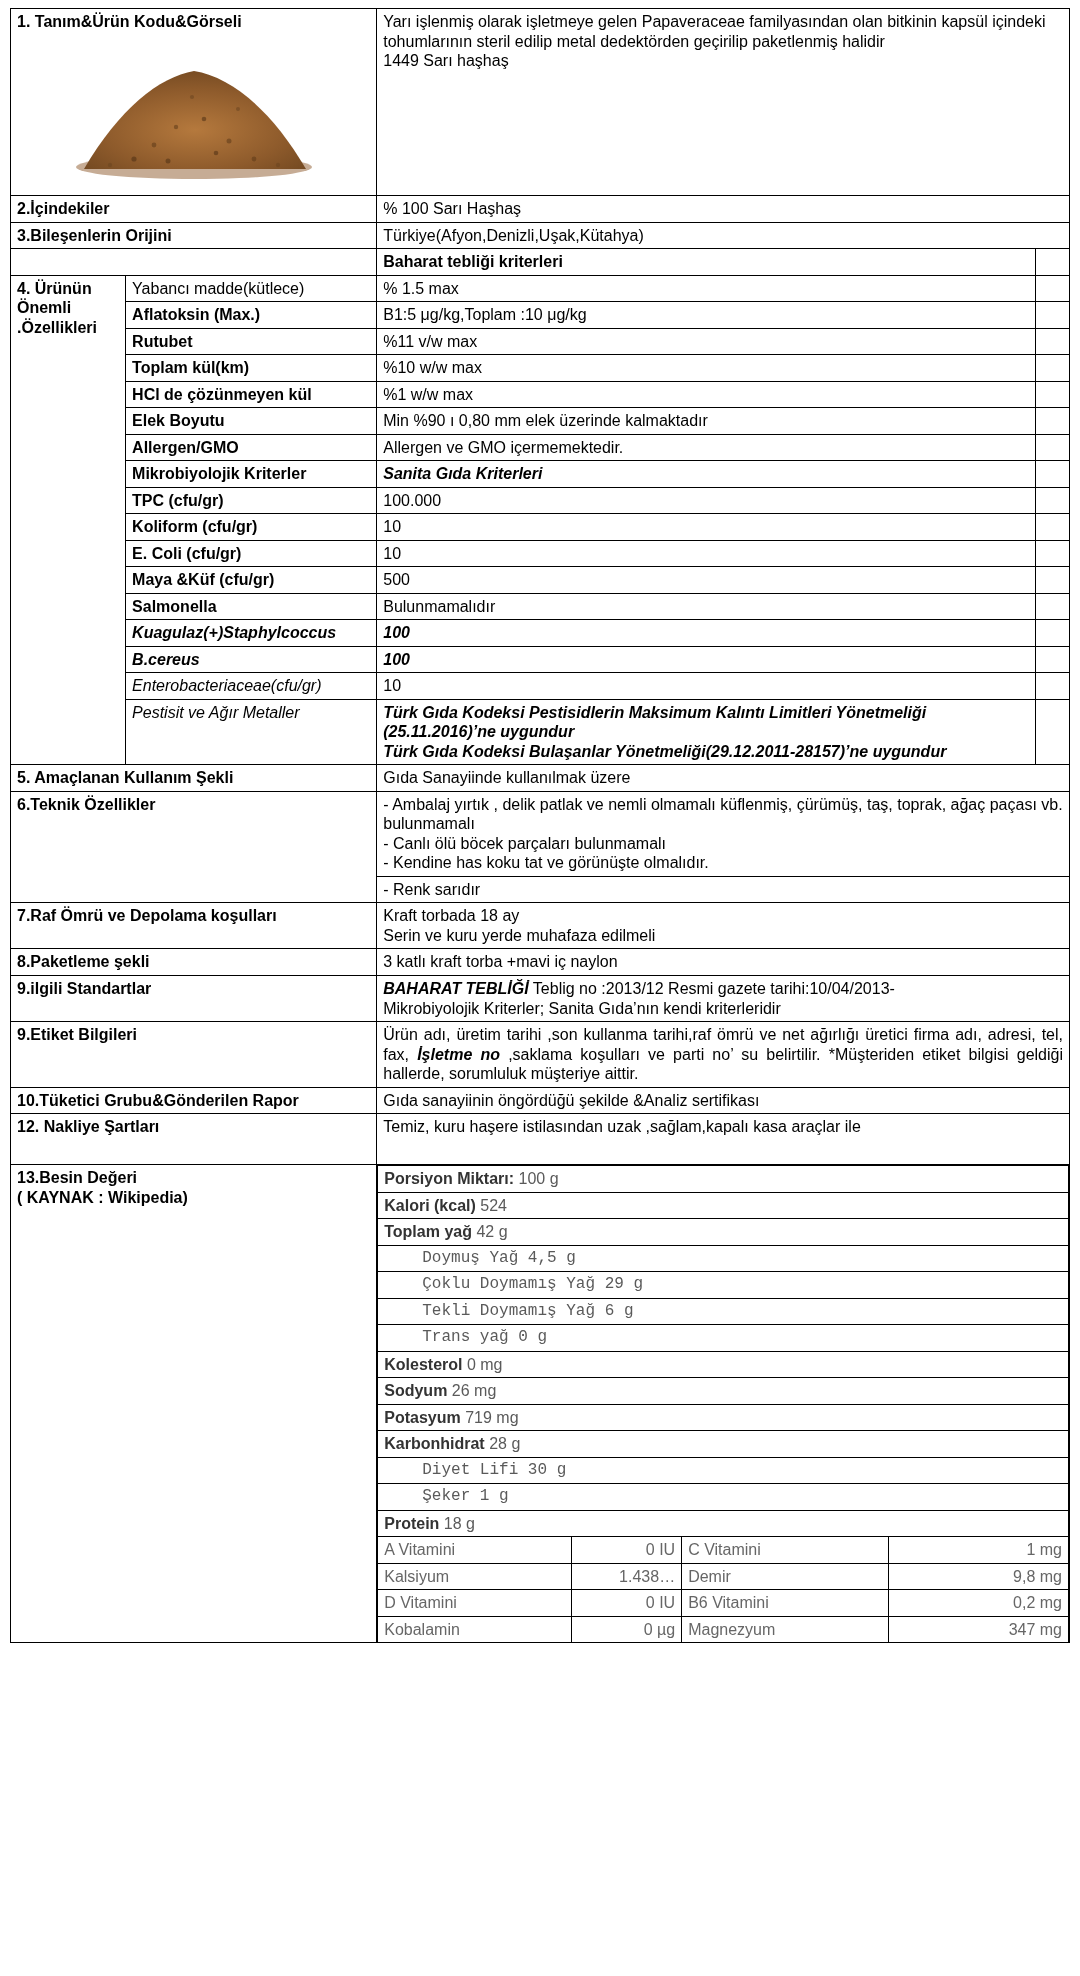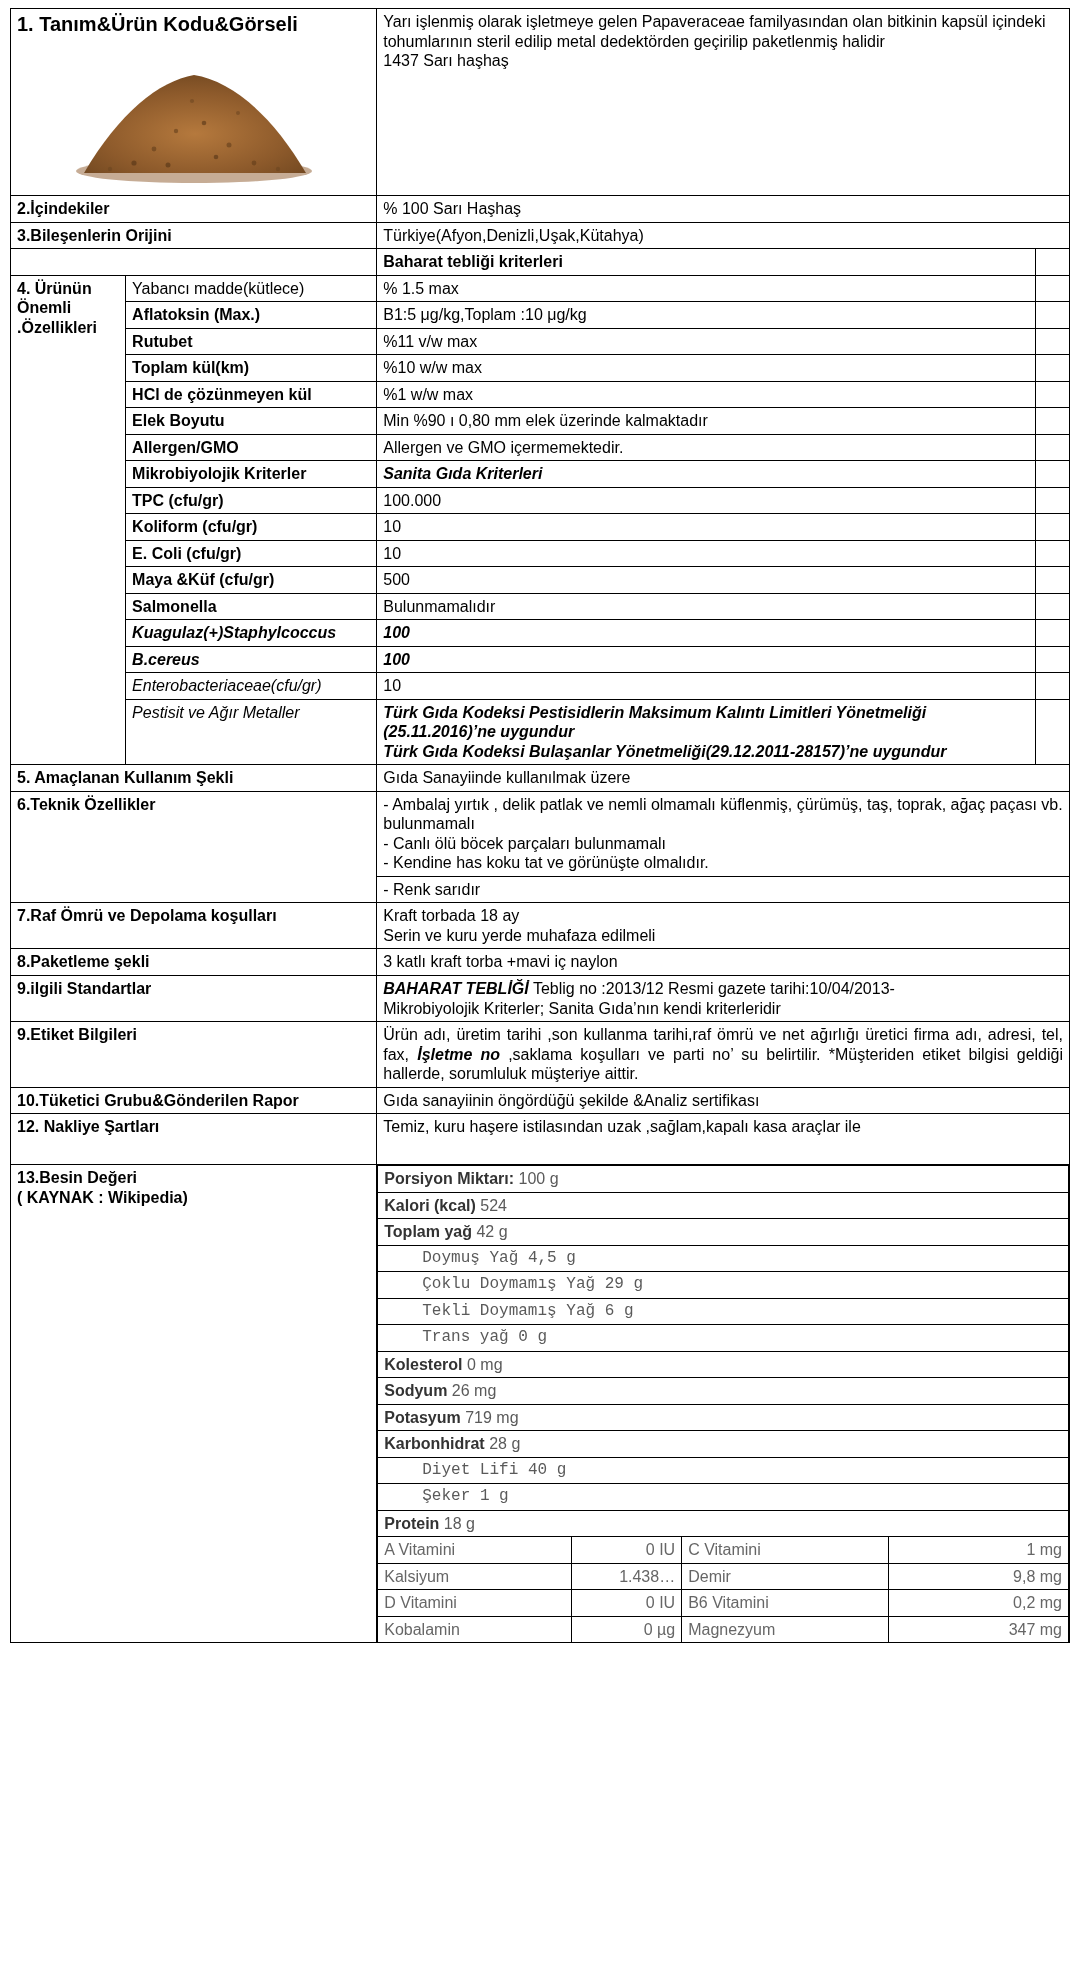--- a/index.html
+++ b/index.html
@@ -5,21 +5,21 @@
   html,body{margin:0;padding:0;background:#ffffff;}
   body{font-family:"Liberation Sans", sans-serif; color:#000;}
   .page{width:1080px; min-height:1976px; position:relative; background:#fff;}
   table.spec{border-collapse:collapse; width:1060px; margin:8px 10px 0 10px; table-layout:fixed;}
   table.spec td{border:1px solid #000; vertical-align:top; padding:3px 6px; font-size:16px; line-height:1.22;}
   .lbl{font-weight:bold;}
   .col-a{width:110px;}
   .col-b{width:240px;}
   .col-val{width:630px;}
   .col-x{width:32px;}
-  .hdr-num{font-weight:bold; font-size:20px;}
+  .hdr-num{font-weight:bold; font-size:16px;}
   .img-cell{height:180px; vertical-align:middle; text-align:center;}
   .desc{font-size:16.5px; line-height:1.30;}
   .small{font-size:16px;}
   .ital{font-style:italic;margin-top:8px;}
   .bolditalic{font-weight:bold; font-style:italic;}
   .nowrapline{white-space:pre-line;}
   .poppy{width:260px;height:140px;display:block;margin:12px auto 0 auto;}
   
   .nutri{width:100%; border-collapse:collapse;}
   .nutri td{border:none; border-bottom:1px solid #e0e0e0; padding:9px 6px 9px 14px; font-size:17px; color:#5a5a5a;margin-left:16px;}
@@ -67,21 +67,21 @@
             <circle cx="128" cy="48" r="2.1" fill="#6b4520"></circle>
                 <circle cx="104" cy="112" r="2.5" fill="#4f3014"></circle>
             <circle cx="152" cy="104" r="2.3" fill="#4f3014"></circle>
                 <circle cx="46" cy="116" r="2.2" fill="#6b4520"></circle>
             <circle cx="214" cy="116" r="2.2" fill="#6b4520"></circle>
                 <circle cx="174" cy="60" r="2.0" fill="#6b4520"></circle>
           </g>
         </svg>
       </td>
       <td colspan="2" class="desc nowrapline">Yarı işlenmiş olarak işletmeye gelen  Papaveraceae familyasından olan bitkinin kapsül içindeki tohumlarının  steril edilip metal dedektörden geçirilip paketlenmiş halidir
-1437 Sarı haşhaş</td>
+1449 Sarı haşhaş</td>
     </tr>
 
     <tr>
       <td colspan="2" class="lbl">2.İçindekiler</td>
       <td colspan="2">% 100 Sarı Haşhaş</td>
     </tr>
 
     <tr>
       <td colspan="2" class="lbl">3.Bileşenlerin Orijini</td>
       <td colspan="2">Türkiye(Afyon,Denizli,Uşak,Kütahya)</td>
@@ -264,21 +264,21 @@
           <tr>
                   <td><span class="nkey">Sodyum</span> <span>26 mg</span></td>
                 </tr>
           <tr>
                   <td><span class="nkey">Potasyum</span> <span>719 mg</span></td>
                 </tr>
           <tr>
                   <td><span class="nkey">Karbonhidrat</span> <span>28 g</span></td>
                 </tr>
           <tr>
-                  <td class="indent1"><span>Diyet Lifi</span> <span>40 g</span></td>
+                  <td class="indent1"><span>Diyet Lifi</span> <span>30 g</span></td>
                 </tr>
           <tr>
                   <td class="indent1"><span>Şeker</span> <span>1 g</span></td>
                 </tr>
           <tr>
                   <td><span class="nkey">Protein</span> <span>18 g</span></td>
                 </tr>
         </tbody>
             </table>
         <table class="nutri vitgrid" style="width:100%">

